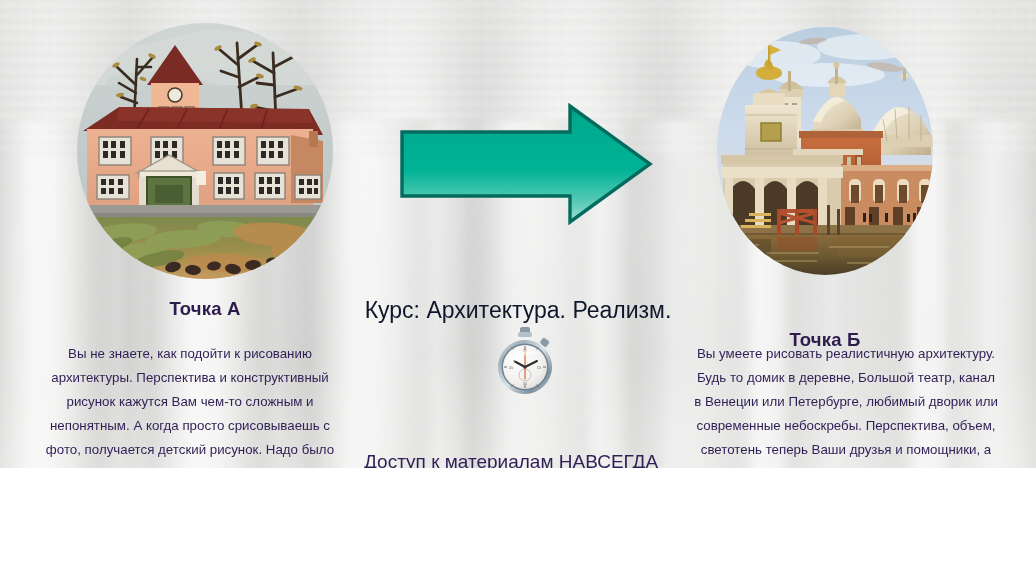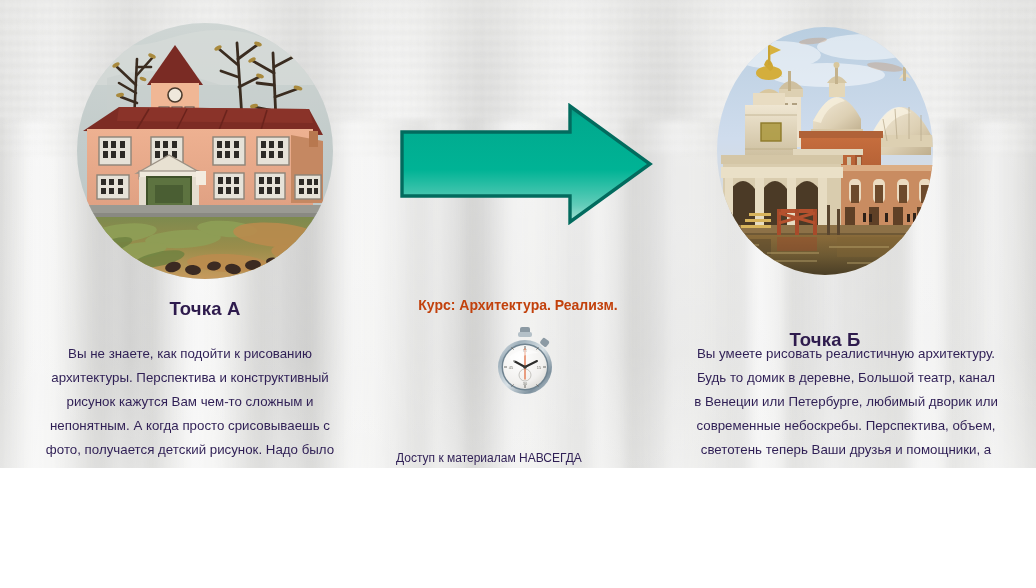--- a/index.html
+++ b/index.html
@@ -122,41 +122,41 @@
     letter-spacing: .2px;
     white-space: nowrap;
   }
   #heading-left  { left: 55px;  top: 298px; width: 300px; }
   #heading-right { left: 700px; top: 298px; width: 250px; margin-top: 31px; }
 
   #course-title {
     position: absolute;
     left: 346px; top: 297px; width: 344px;
     text-align: center;
-    font-weight: bold;
-    font-size: 14px;
-    color: #c2410c;
+    font-weight: normal;
+    font-size: 23px;
+    color: #0f172a;
     white-space: nowrap;
   }
 
   .body-col {
     position: absolute;
     text-align: center;
     font-size: 13.3px;
     line-height: 24px;
     color: #2f1f55;
   }
   #body-left  { left: 38px;  top: 342px; width: 304px; }
   #body-right { left: 694px; top: 342px; width: 304px; }
 
   #access-note {
     position: absolute;
-    left: 396px; top: 451px; width: 284px;
+    left: 364px; top: 451px; width: 284px;
     text-align: left;
-    font-size: 12px;
+    font-size: 19px;
     color: #2f1f55;
     white-space: nowrap;
   }
 </style>
 </head>
 <body>
 
 <div class="slide">
 
   <div class="bg-wrap">

